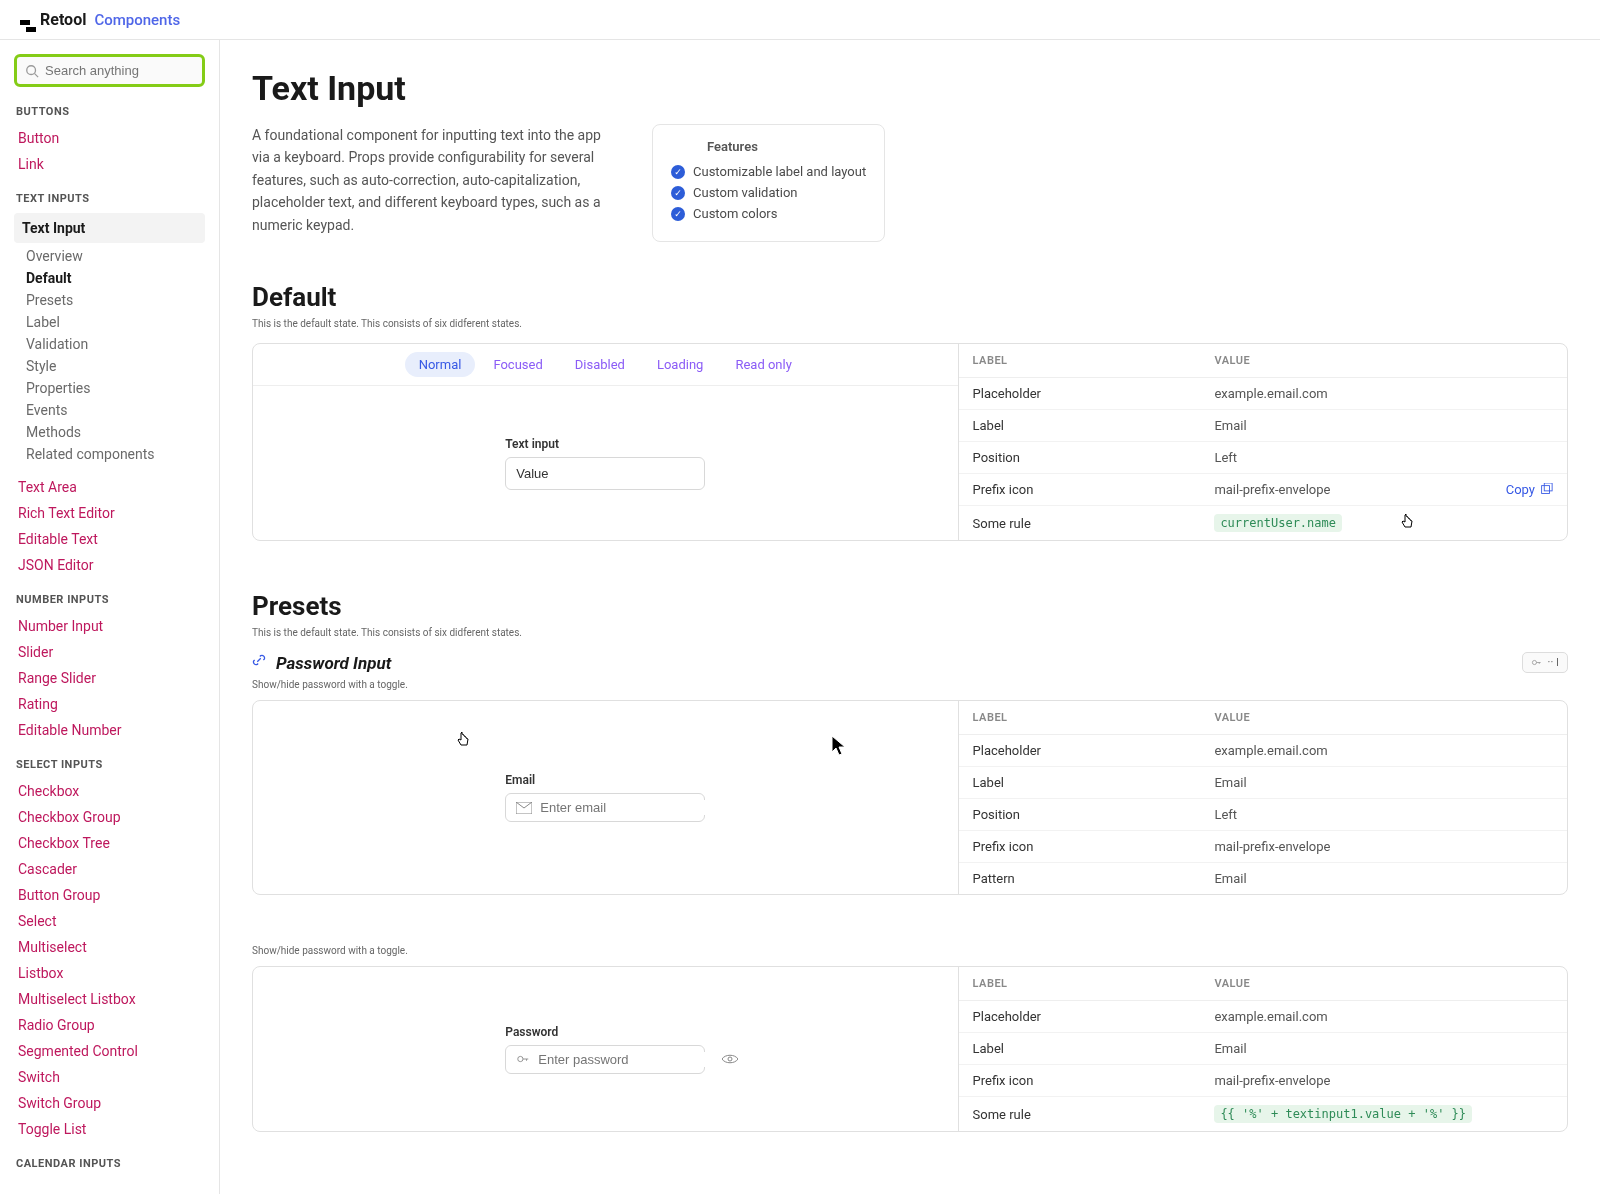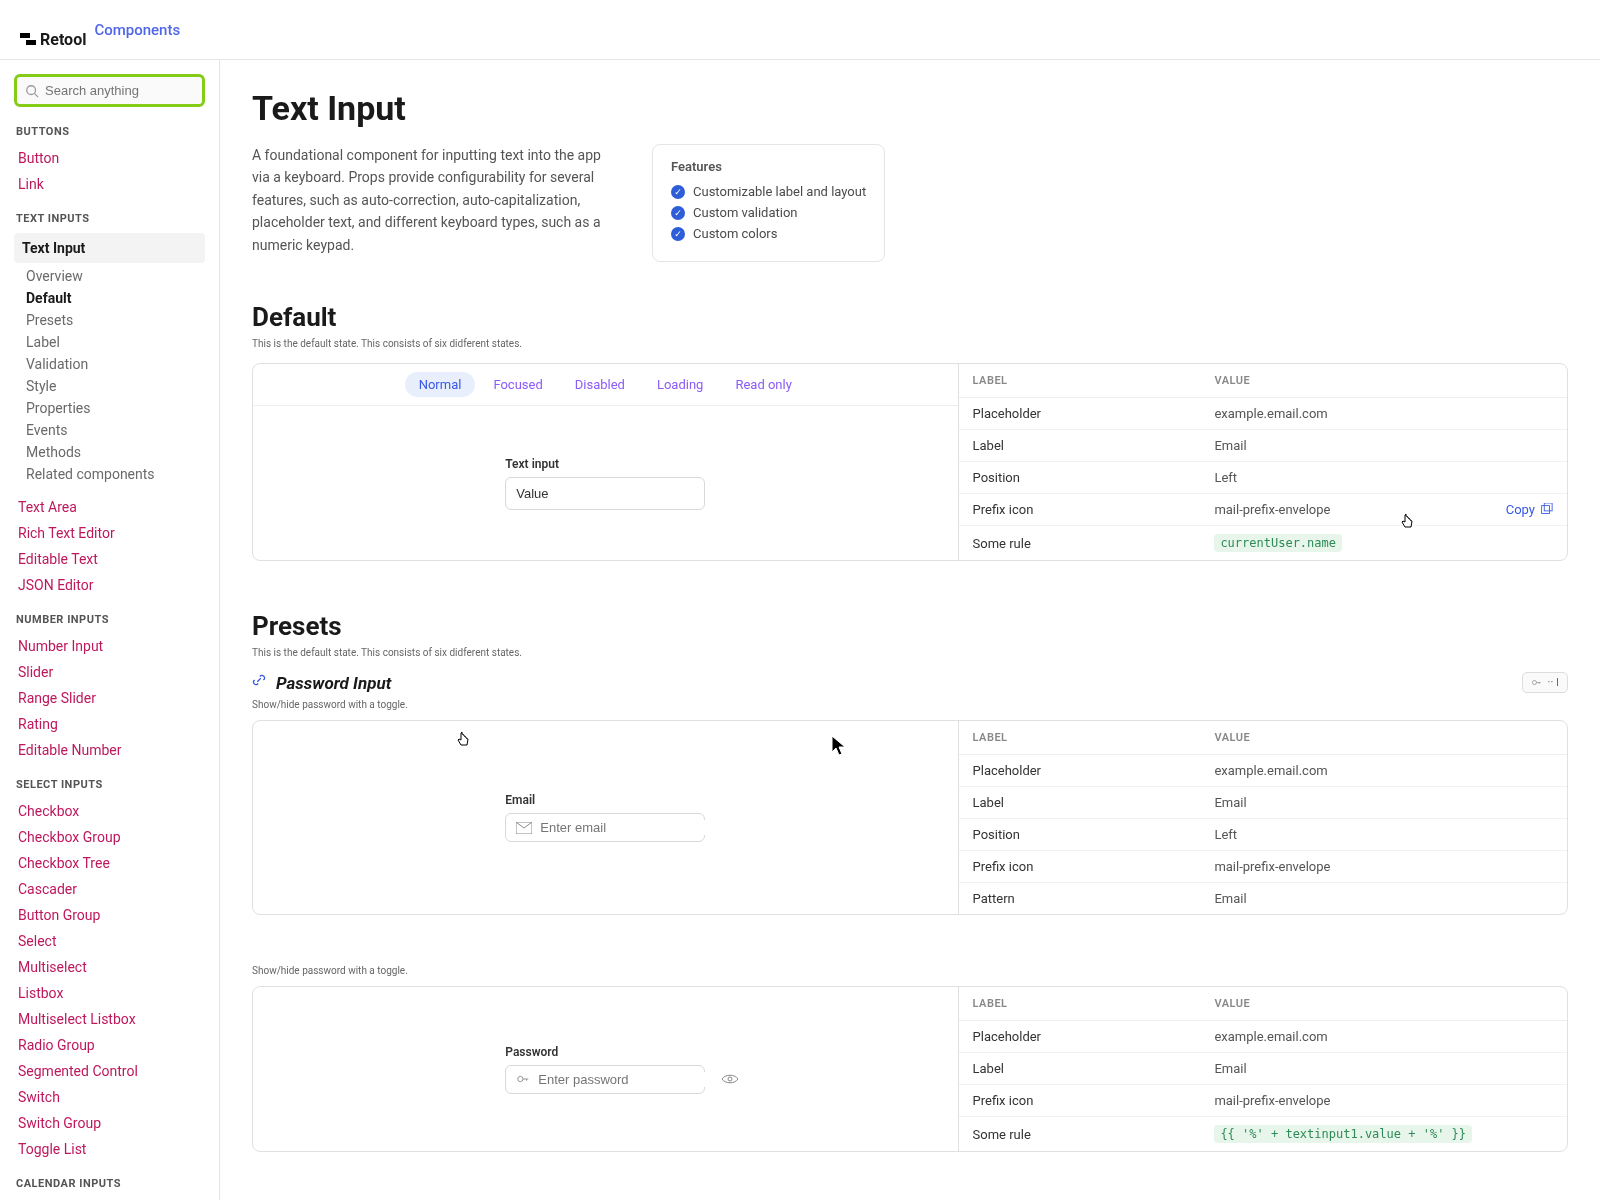--- a/index.html
+++ b/index.html
@@ -1,19 +1,19 @@
 <!DOCTYPE html>
 <html><head>
 <meta charset="utf-8">
 <style>
 * { box-sizing: border-box; margin: 0; padding: 0; }
 body { font-family: -apple-system, BlinkMacSystemFont, "Segoe UI", Roboto, sans-serif; font-size: 14px; color: #1a1a1a; background: #fff; }
 .header { display: flex; align-items: center; justify-content: space-between; padding: 10px 20px; border-bottom: 1px solid #e5e5e5; }
 .header-left { display: flex; align-items: center; gap: 8px; }
-.logo { display: flex; align-items: flex-start; font-weight: 700; font-size: 16px; gap: 4px; margin-top: 20px; }
+.logo { display: flex; align-items: flex-end; font-weight: 700; font-size: 16px; gap: 4px; }
 .logo-icon { width: 16px; height: 12px; display: inline-block; }
 .components-link { color: #4f66e8; font-weight: 500; font-size: 15px; }
 .header-right { display: flex; align-items: center; gap: 20px; }
 .header-link { color: #6b6b6b; font-size: 14px; cursor: pointer; }
 .get-started { background: #3759e5; color: #fff; border: none; padding: 8px 14px; border-radius: 6px; font-size: 14px; cursor: pointer; }
 .layout { display: flex; }
 .sidebar { width: 220px; border-right: 1px solid #e5e5e5; padding: 14px; height: calc(1200px - 46px); overflow-y: auto; }
 .search-box { position: relative; display: flex; align-items: center; border: 3px solid #84cc16; border-radius: 6px; padding: 6px 8px; background: #fafafa; margin-bottom: 18px; }
 .search-icon { width: 14px; height: 14px; margin-right: 6px; color: #9a9a9a; }
 .search-input { border: none; outline: none; background: transparent; flex: 1; font-size: 13px; color: #333; }
@@ -22,21 +22,21 @@
 .sidebar-group-title { font-size: 11px; font-weight: 700; color: #545454; letter-spacing: 0.5px; margin: 16px 0 8px 2px; }
 .sidebar-item { display: block; padding: 4px 4px; font-size: 14px; color: #be185d; cursor: pointer; border-radius: 4px; margin-bottom: 2px; }
 .sidebar-item.active { font-weight: 700; color: #1a1a1a; background: #f3f3f3; padding: 7px 8px; }
 .sidebar-subitem { display: block; padding: 3px 4px 3px 12px; font-size: 14px; color: #6a6a6a; cursor: pointer; }
 .sidebar-subitem.active { font-weight: 700; color: #1a1a1a; }
 .main { flex: 1; padding: 28px 32px; height: calc(1200px - 46px); overflow: hidden; }
 h1 { font-size: 34px; font-weight: 700; margin-bottom: 16px; }
 .intro { display: flex; gap: 40px; align-items: flex-start; margin-bottom: 40px; }
 .intro-text { max-width: 360px; font-size: 14px; color: #555; line-height: 1.6; }
 .features-box { border: 1px solid #e5e5e5; border-radius: 8px; padding: 14px 18px; min-width: 220px; }
-.features-title { font-size: 13px; font-weight: 600; color: #555; margin-bottom: 10px; }
+.features-title { font-size: 13px; font-weight: 600; color: #555; margin-bottom: 10px; margin-left: 36px; }
 .feature-item { display: flex; align-items: center; gap: 8px; font-size: 13px; color: #4b4b4b; margin-bottom: 6px; }
 .check-icon { width: 14px; height: 14px; background: #2d5dd8; border-radius: 50%; display: inline-flex; align-items: center; justify-content: center; color: #fff; font-size: 9px; }
 h2 { font-size: 26px; font-weight: 700; margin-bottom: 6px; }
 .section-desc { font-size: 10px; color: #666; margin-bottom: 14px; }
 .demo-card { border: 1px solid #e0e0e0; border-radius: 8px; display: flex; overflow: hidden; margin-bottom: 50px; }
 .demo-left { flex: 1.1; display: flex; flex-direction: column; }
 .demo-tabs { display: flex; gap: 4px; padding: 8px; justify-content: center; border-bottom: 1px solid #eee; }
 .demo-tab { padding: 5px 14px; border-radius: 14px; font-size: 13px; color: #8b5cf6; cursor: pointer; }
 .demo-tab.active { background: #e8eefc; color: #3759e5; }
 .demo-preview { flex: 1; display: flex; flex-direction: column; align-items: center; justify-content: center; padding: 30px 20px; }

